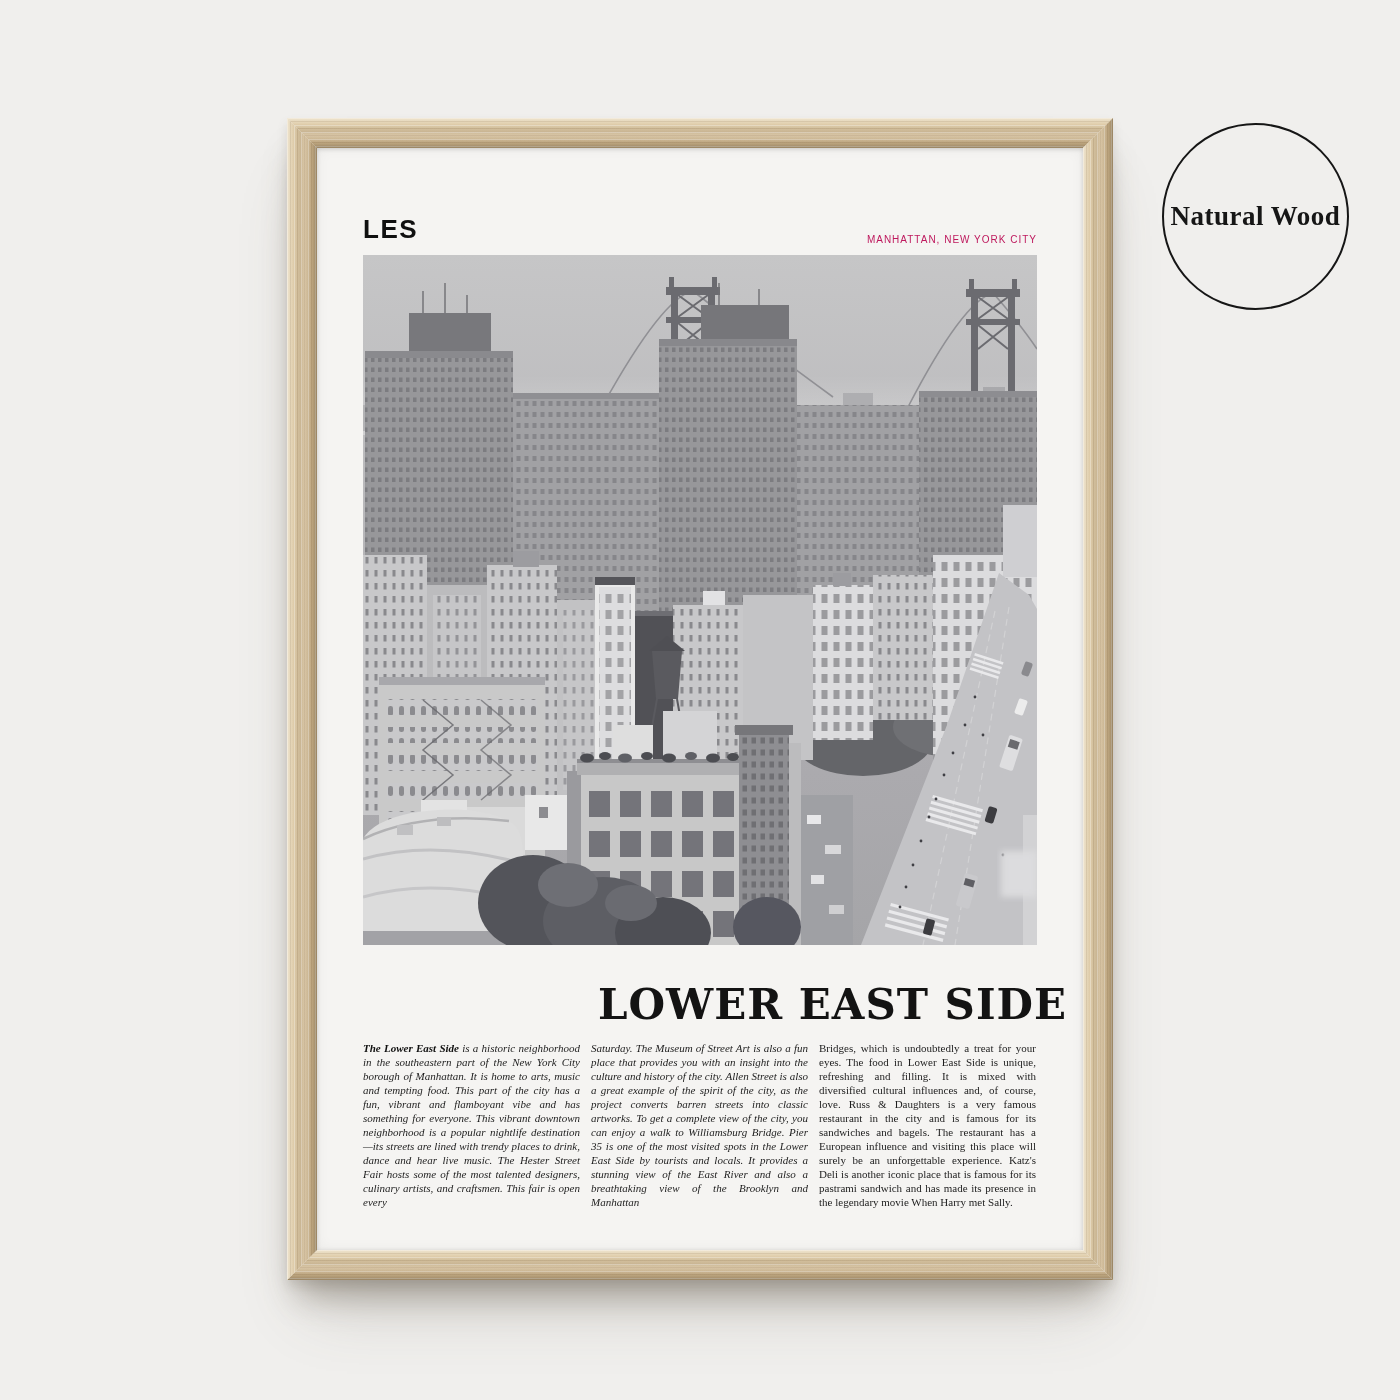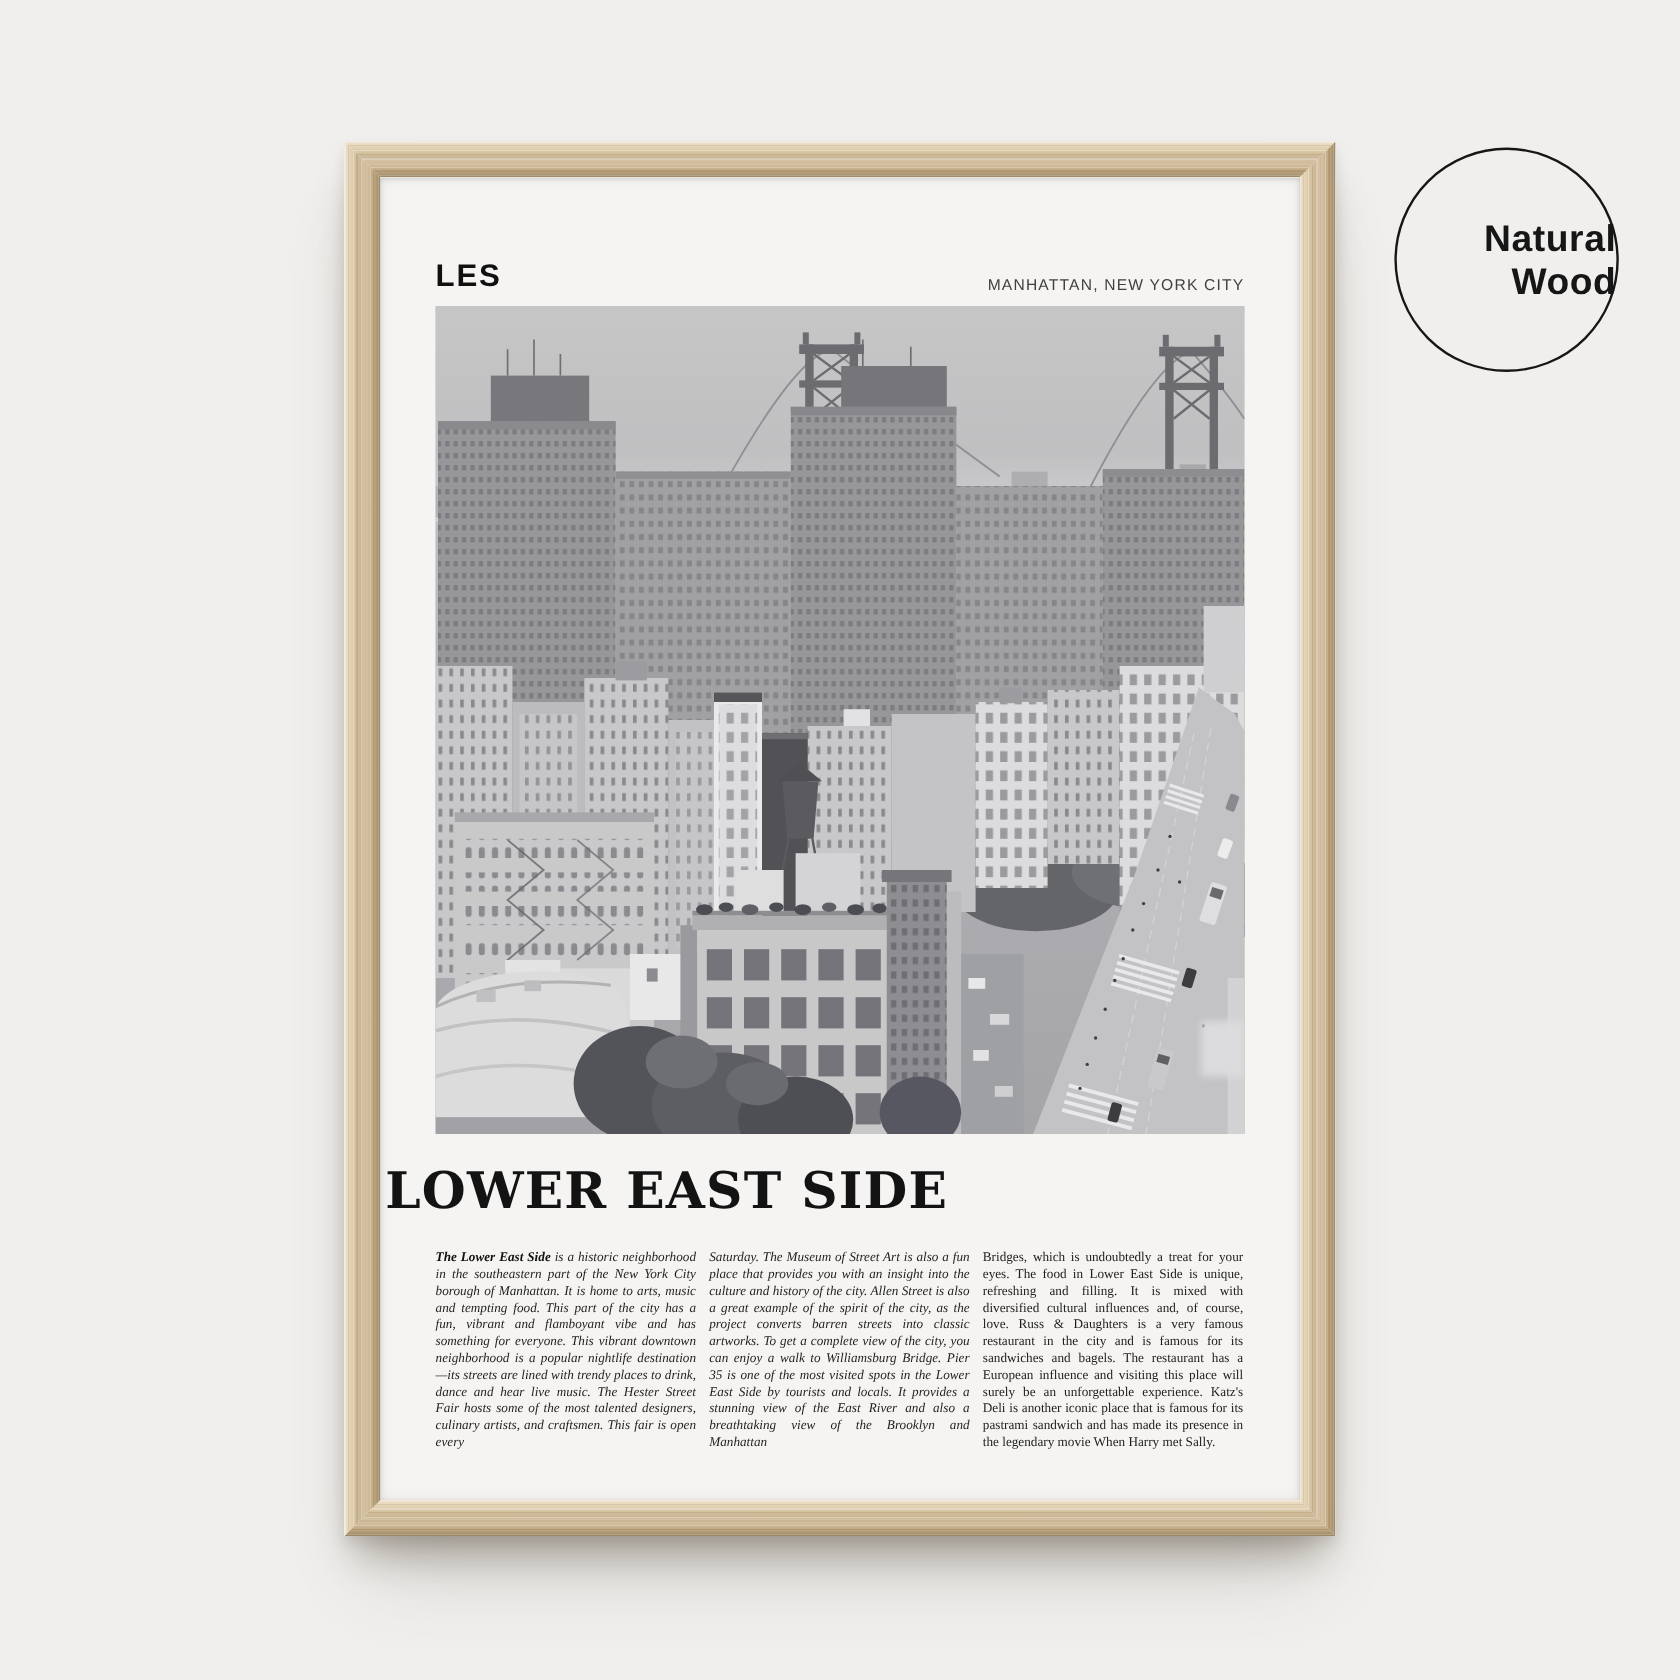--- a/index.html
+++ b/index.html
@@ -2,21 +2,21 @@
 <html lang="en" style="--wall: #f0efed; --wood: #d5c09c; --wood-dark: #c0a67c; --wood-light: #e7d7b7; --poster-bg: #f5f4f2; --ink: #161616;"><head>
 <meta charset="utf-8">
 <style>
   html,body{margin:0;padding:0;}
   body{width:1400px;height:1400px;overflow:hidden;font-family:"Liberation Sans",sans-serif;}
   .scene{position:relative;width:1400px;height:1400px;background:var(--wall,#f0efed);}
 
   
   .badge{position:absolute;left:1162px;top:123px;width:187px;height:187px;border:2.5px solid var(--ink,#161616);
     border-radius:50%;display:flex;align-items:center;justify-content:center;box-sizing:border-box;}
-  .badge span{font-family:Liberation Sans, sans-serif;font-weight:700;font-size:31px;color:var(--ink,#161616);letter-spacing:.5px;text-align:right;}
+  .badge span{font-family:Liberation Serif, serif;font-weight:700;font-size:27px;color:var(--ink,#161616);letter-spacing:.5px;text-align:right;}
 
   
   .frame{position:absolute;left:287px;top:118px;width:826px;height:1162px;
     box-shadow:0 26px 30px -10px rgba(95,86,70,.40),0 46px 64px -22px rgba(95,86,70,.24),0 6px 10px rgba(95,86,70,.14);}
   .rail{position:absolute;}
   .rail.h{background:
     linear-gradient(180deg,rgba(255,255,255,.32),rgba(255,255,255,0) 22%,rgba(0,0,0,.05) 45%,rgba(255,255,255,.16) 58%,rgba(0,0,0,.08) 85%,rgba(0,0,0,.20)),
     repeating-linear-gradient(180deg,rgba(255,255,255,.30) 0 1px,rgba(255,255,255,0) 1px 3px,rgba(118,88,48,.17) 3px 4px,rgba(255,255,255,0) 4px 7px),
     linear-gradient(180deg,#e7d7b7,#d5c09c 45%,#ccb38a 80%,#c0a67c);}
   .rail.v{background:
@@ -26,23 +26,23 @@
   .rail.top{left:0;top:0;width:826px;height:30px;clip-path:polygon(0 0,100% 0,calc(100% - 30px) 100%,30px 100%);}
   .rail.bottom{left:0;bottom:0;width:826px;height:30px;clip-path:polygon(30px 0,calc(100% - 30px) 0,100% 100%,0 100%);}
   .rail.left{left:0;top:0;width:30px;height:1162px;clip-path:polygon(0 0,100% 30px,100% calc(100% - 30px),0 100%);}
   .rail.right{right:0;top:0;width:30px;height:1162px;clip-path:polygon(0 30px,100% 0,100% 100%,0 calc(100% - 30px));}
 
   
   .poster{position:absolute;left:30px;top:30px;width:766px;height:1102px;background:var(--poster-bg,#f5f4f2);
     box-shadow:inset 0 1px 4px rgba(0,0,0,.16),inset 0 0 14px rgba(0,0,0,.05);}
   .poster-header{position:absolute;left:46px;right:46px;top:66px;display:flex;justify-content:space-between;align-items:flex-end;}
   .kicker{font-weight:800;font-size:26px;letter-spacing:1.5px;color:#101010;}
-  .location{font-size:13px;letter-spacing:1px;color:#404040;font-weight:400;}
+  .location{font-size:10px;letter-spacing:1px;color:#be185d;font-weight:400;}
   .photo{position:absolute;left:46px;top:107px;width:674px;height:690px;display:block;background:#b5b5b7;}
-  .title{position:absolute;left:0;right:0;top:816px;margin:4px;text-align:left;
+  .title{position:absolute;left:0;right:0;top:816px;margin:16px;text-align:right;
     font-family:"DejaVu Serif",serif;font-weight:700;font-size:42px;letter-spacing:1px;color:#131313;}
   .body{position:absolute;left:46px;right:46px;top:893px;display:flex;gap:11px;}
   .col{width:217px;margin:0;font-family:"Liberation Serif",serif;font-size:11px;line-height:14px;color:#1d1d1d;
     text-align:justify;text-justify:inter-word;}
   .col.just-last{text-align-last:justify;font-style:italic;}
   .col b{font-weight:700;color:#101010;}
 </style>
 </head>
 <body>
 

